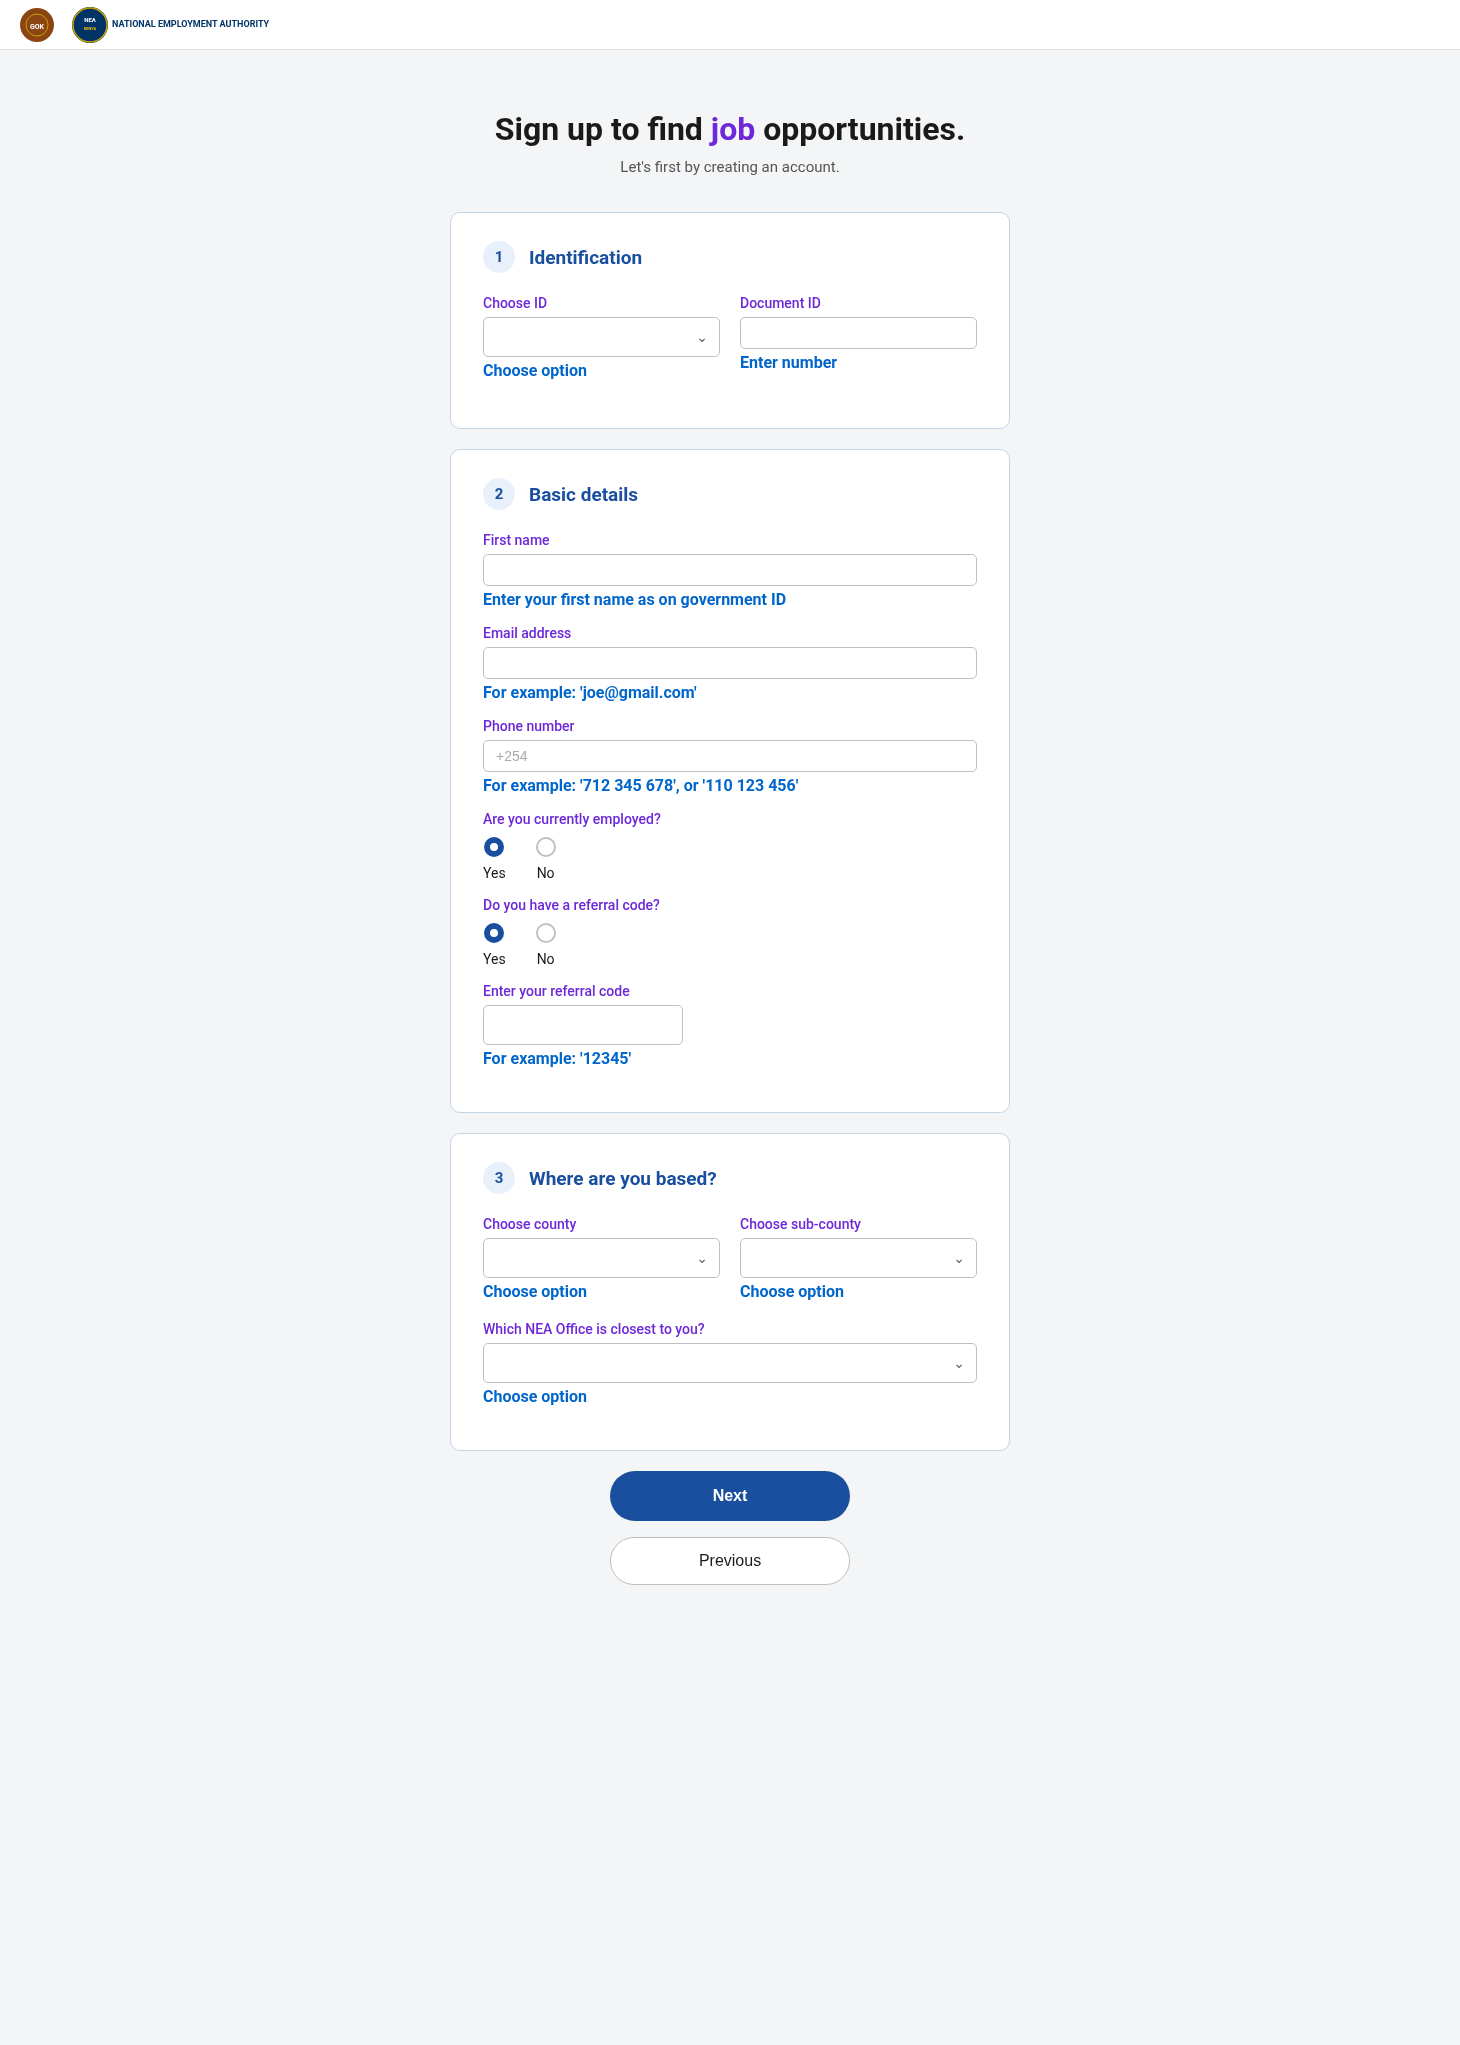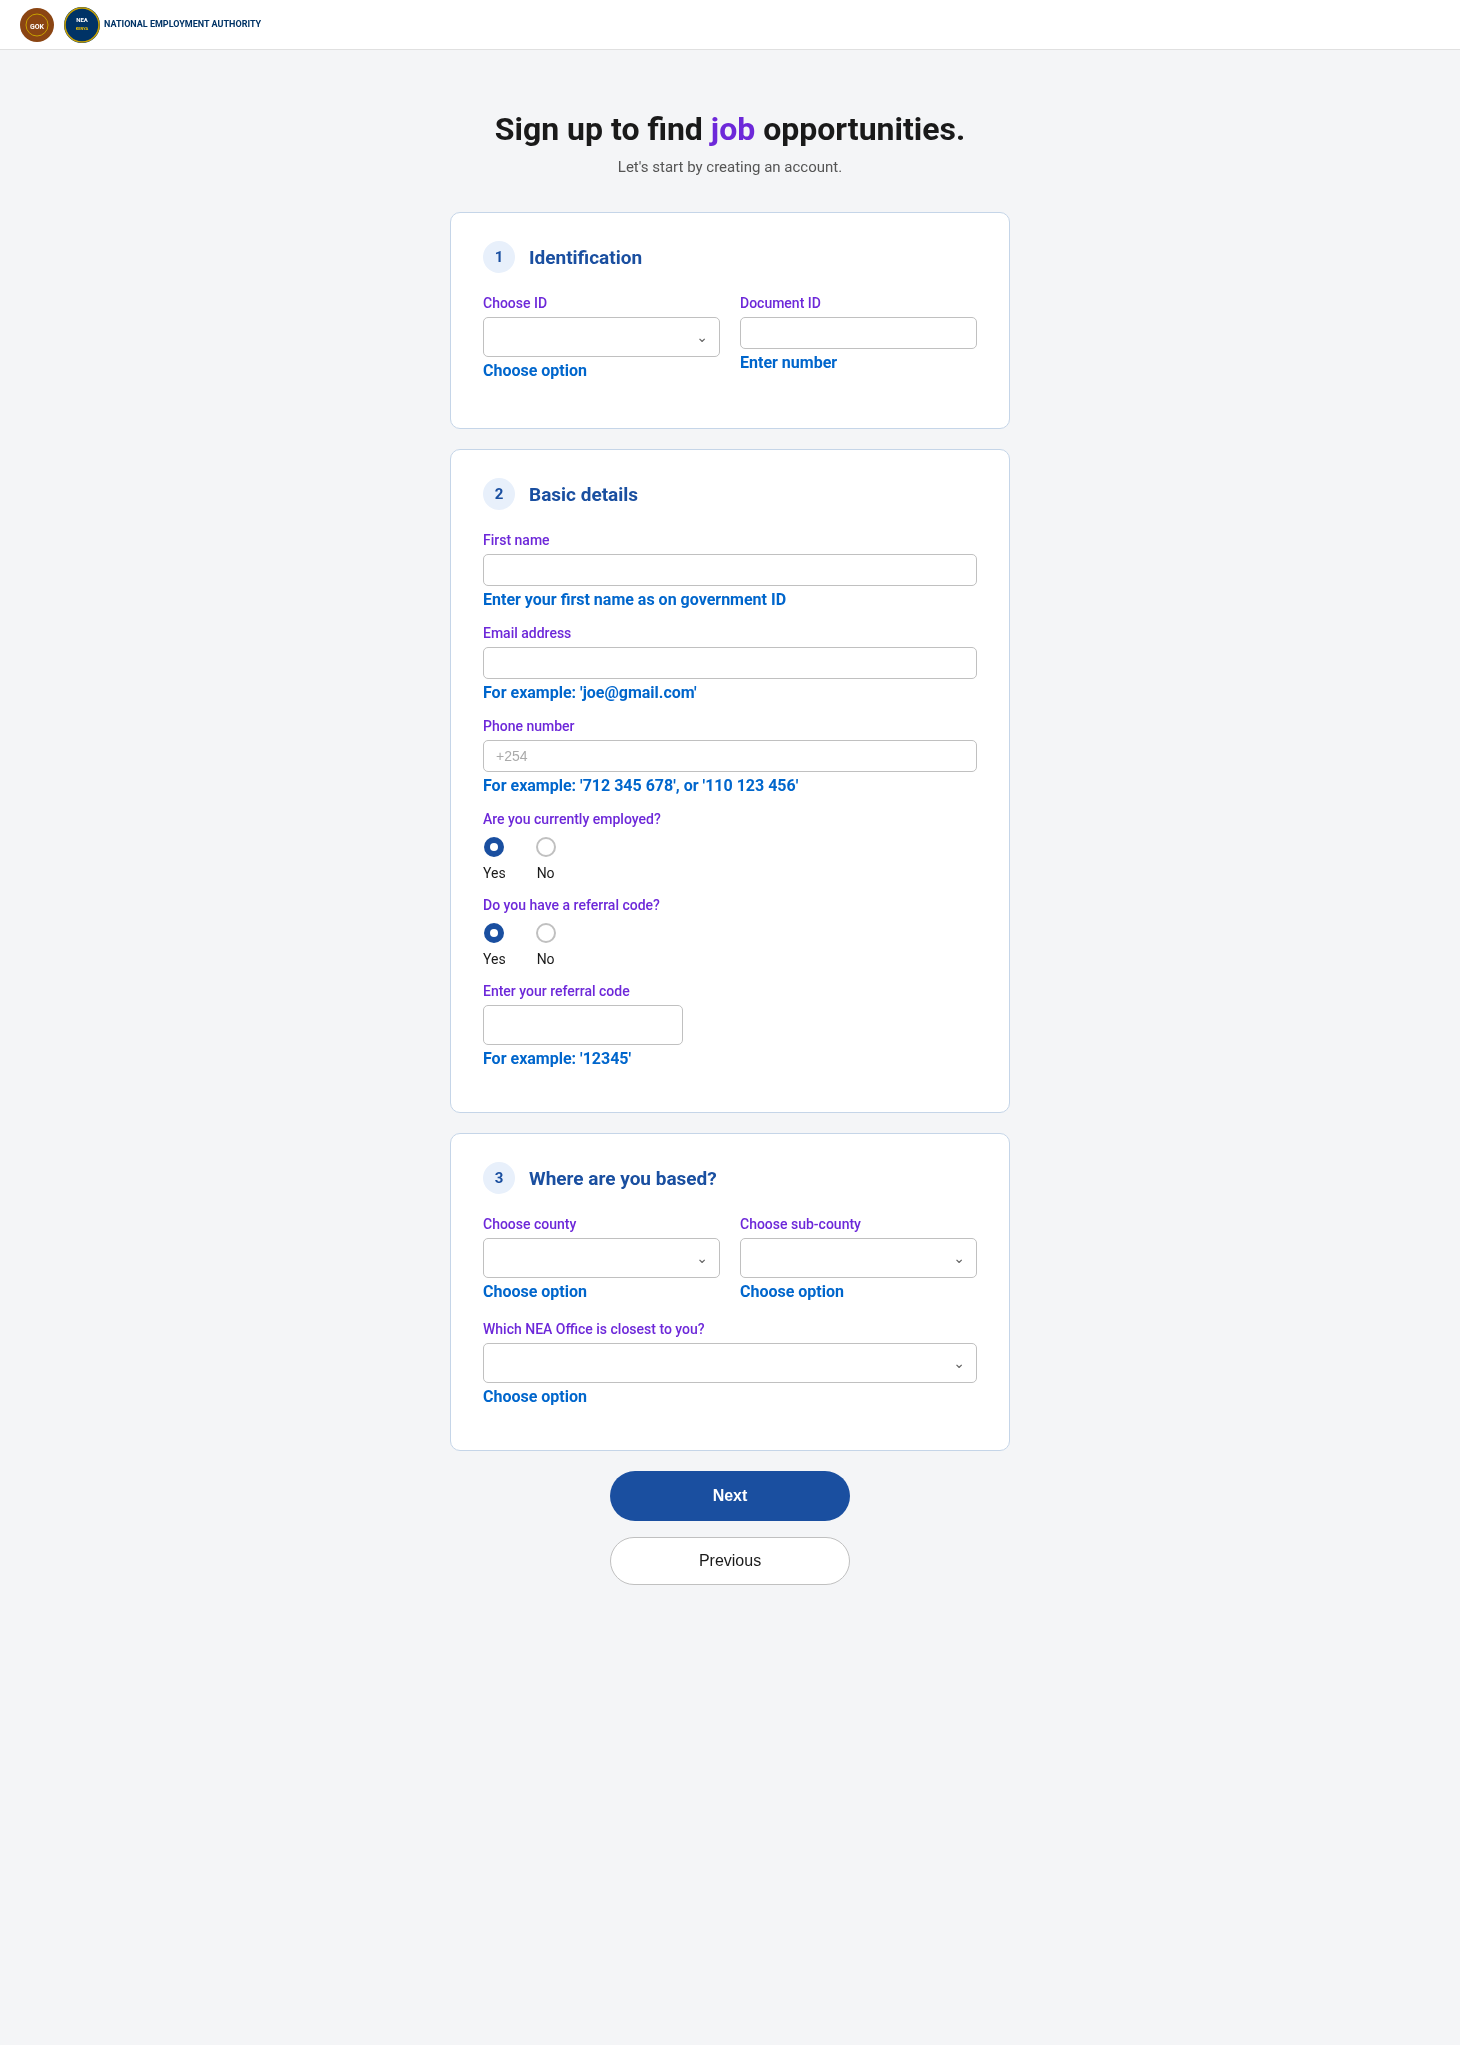--- a/index.html
+++ b/index.html
@@ -14,21 +14,21 @@
       border-bottom: 1px solid #e0e0e0;
       padding: 8px 20px;
       display: flex;
       align-items: center;
       gap: 12px;
       height: 50px;
     }
     .header-logo {
       display: flex;
       align-items: center;
-      gap: 10px;
+      gap: 18px;
     }
     .logo-circle {
       width: 34px;
       height: 34px;
       border-radius: 50%;
       background: #8B4513;
       display: flex;
       align-items: center;
       justify-content: center;
       font-size: 10px;
@@ -276,21 +276,21 @@
 AUTHORITY</div>
     </div>
   </div>
 </div>
 
 <div class="page-content">
 
   <h1 class="page-title">
     <span>Sign up to find </span><span class="highlight">job</span><span> opportunities.</span>
   </h1>
-  <p class="page-subtitle">Let's start by creating an account.</p>
+  <p class="page-subtitle">Let's first by creating an account.</p>
 
   <div class="section-card">
     <div class="section-header">
       <div class="section-number">1</div>
       <div class="section-title">Identification</div>
     </div>
     <div class="form-row">
       <div class="form-group">
         <label class="form-label">Choose ID</label>
         <div class="form-select-wrapper">

